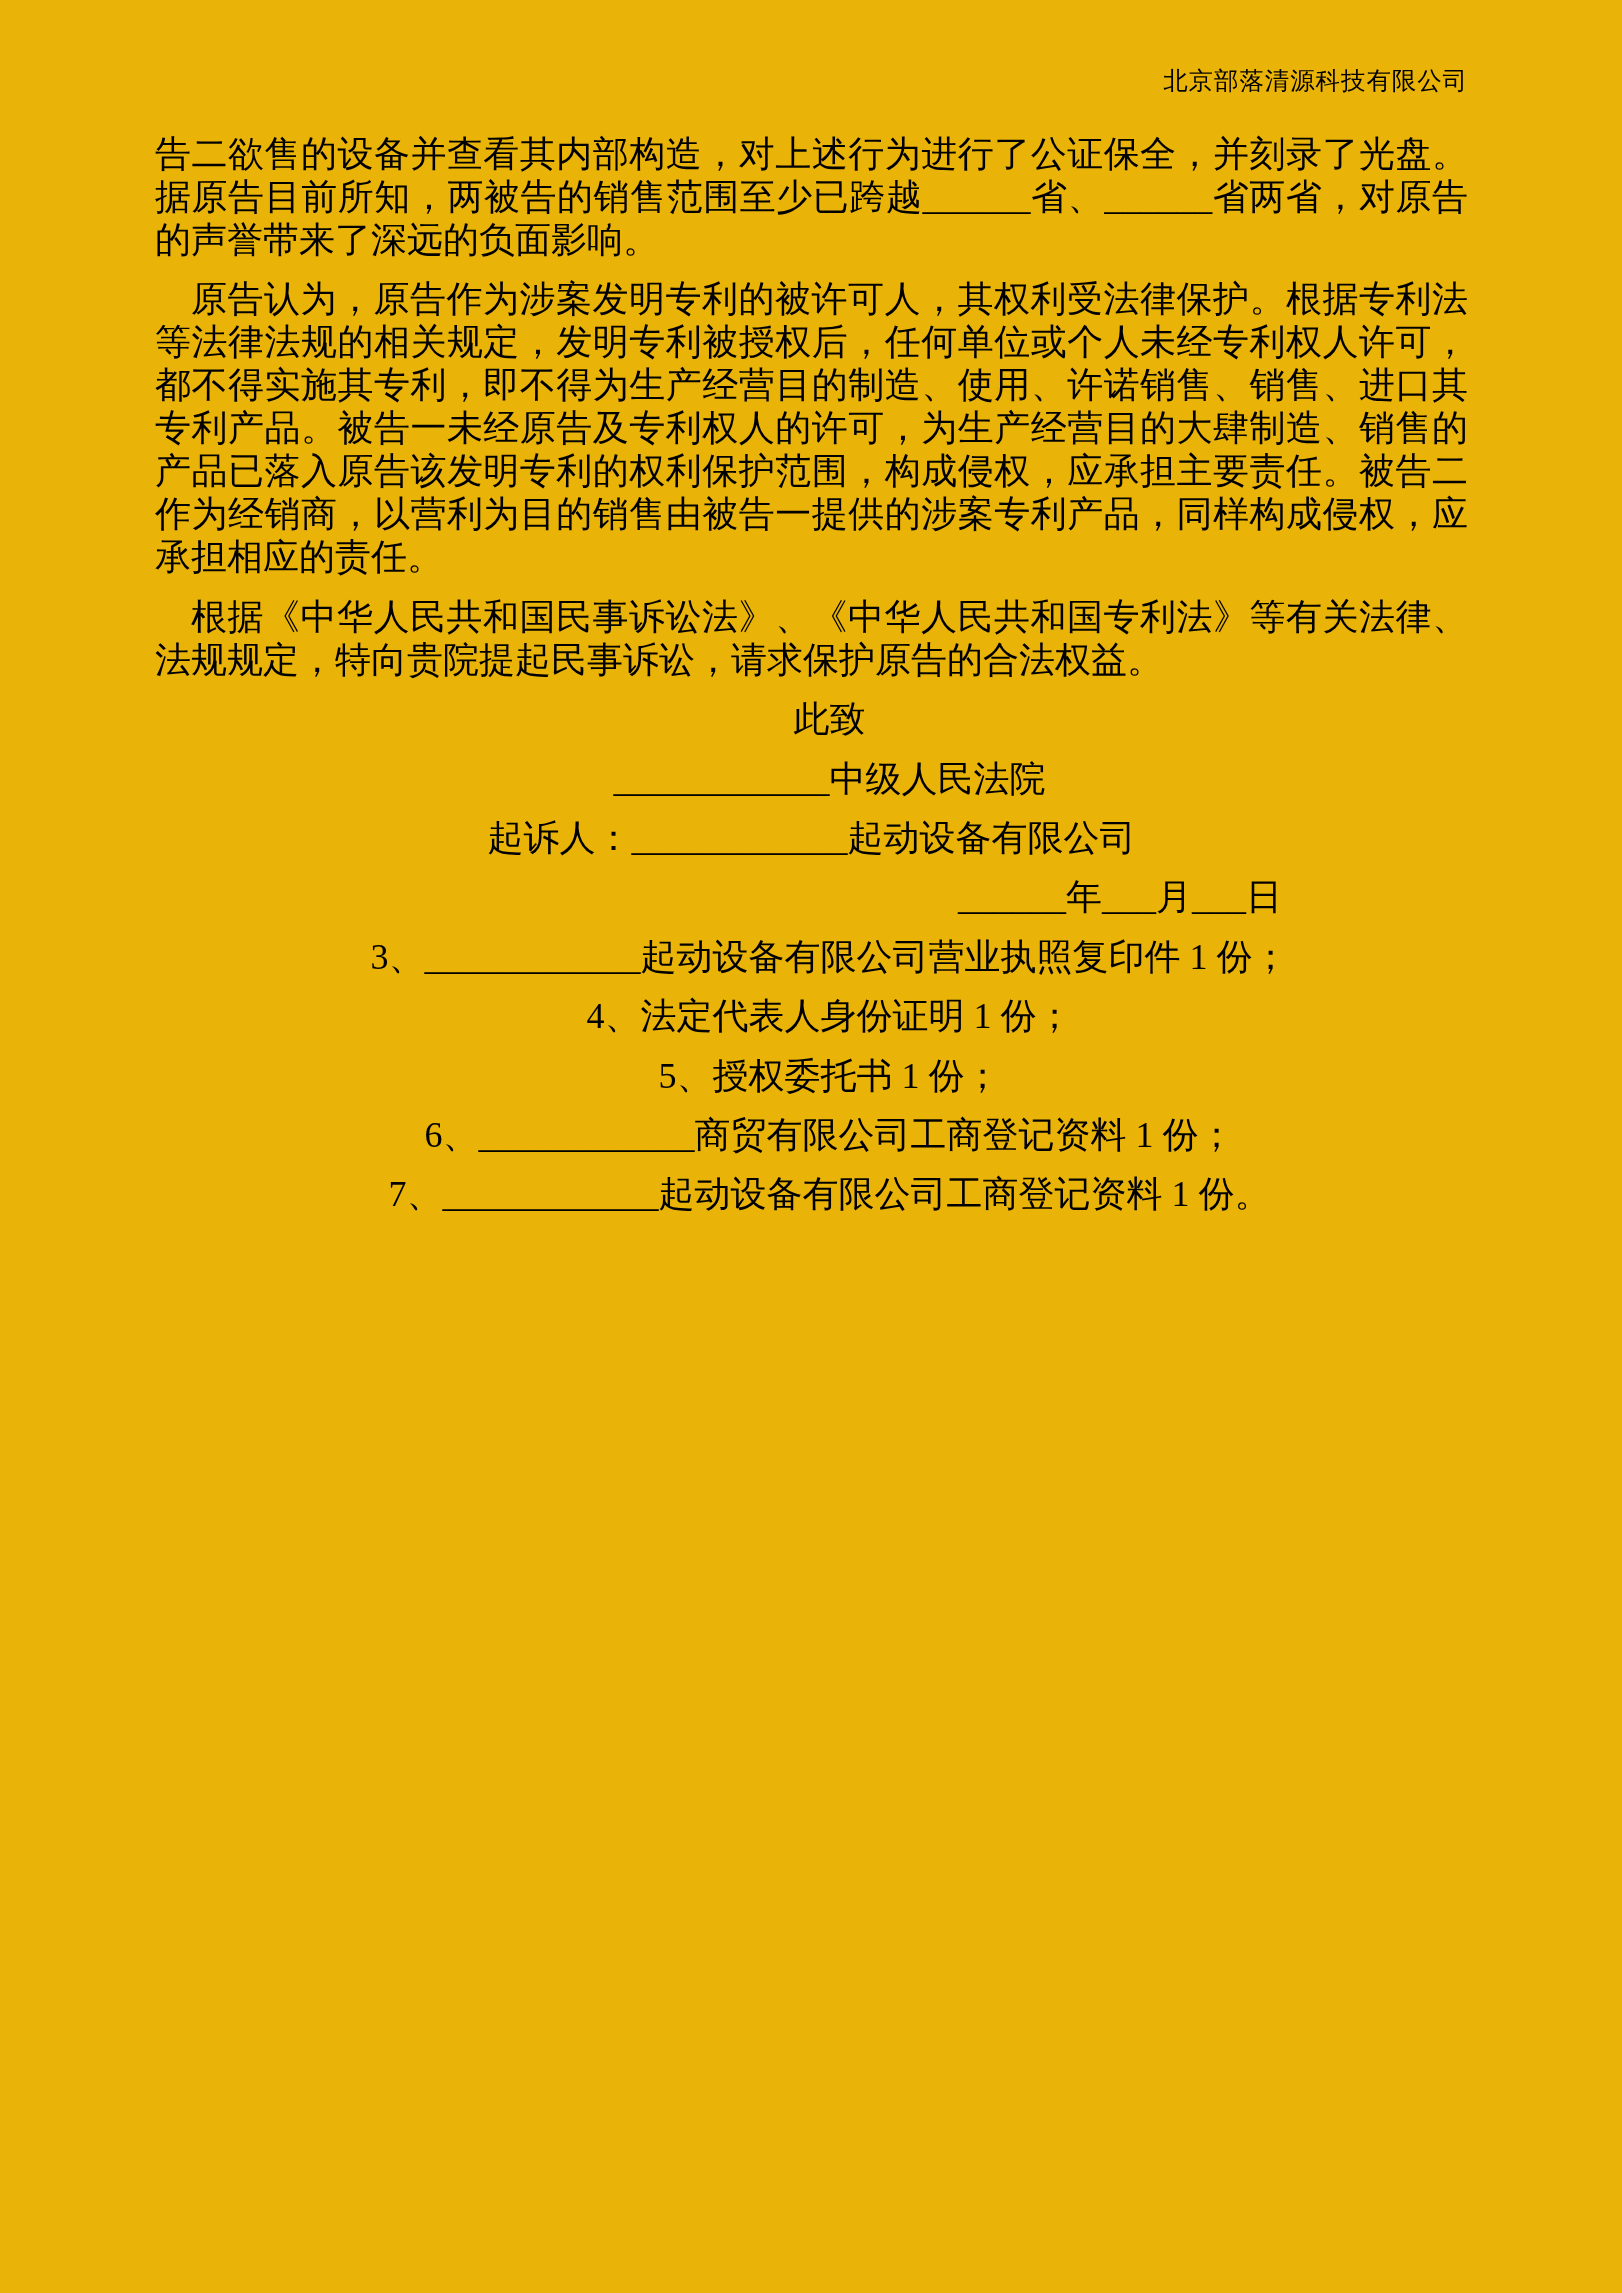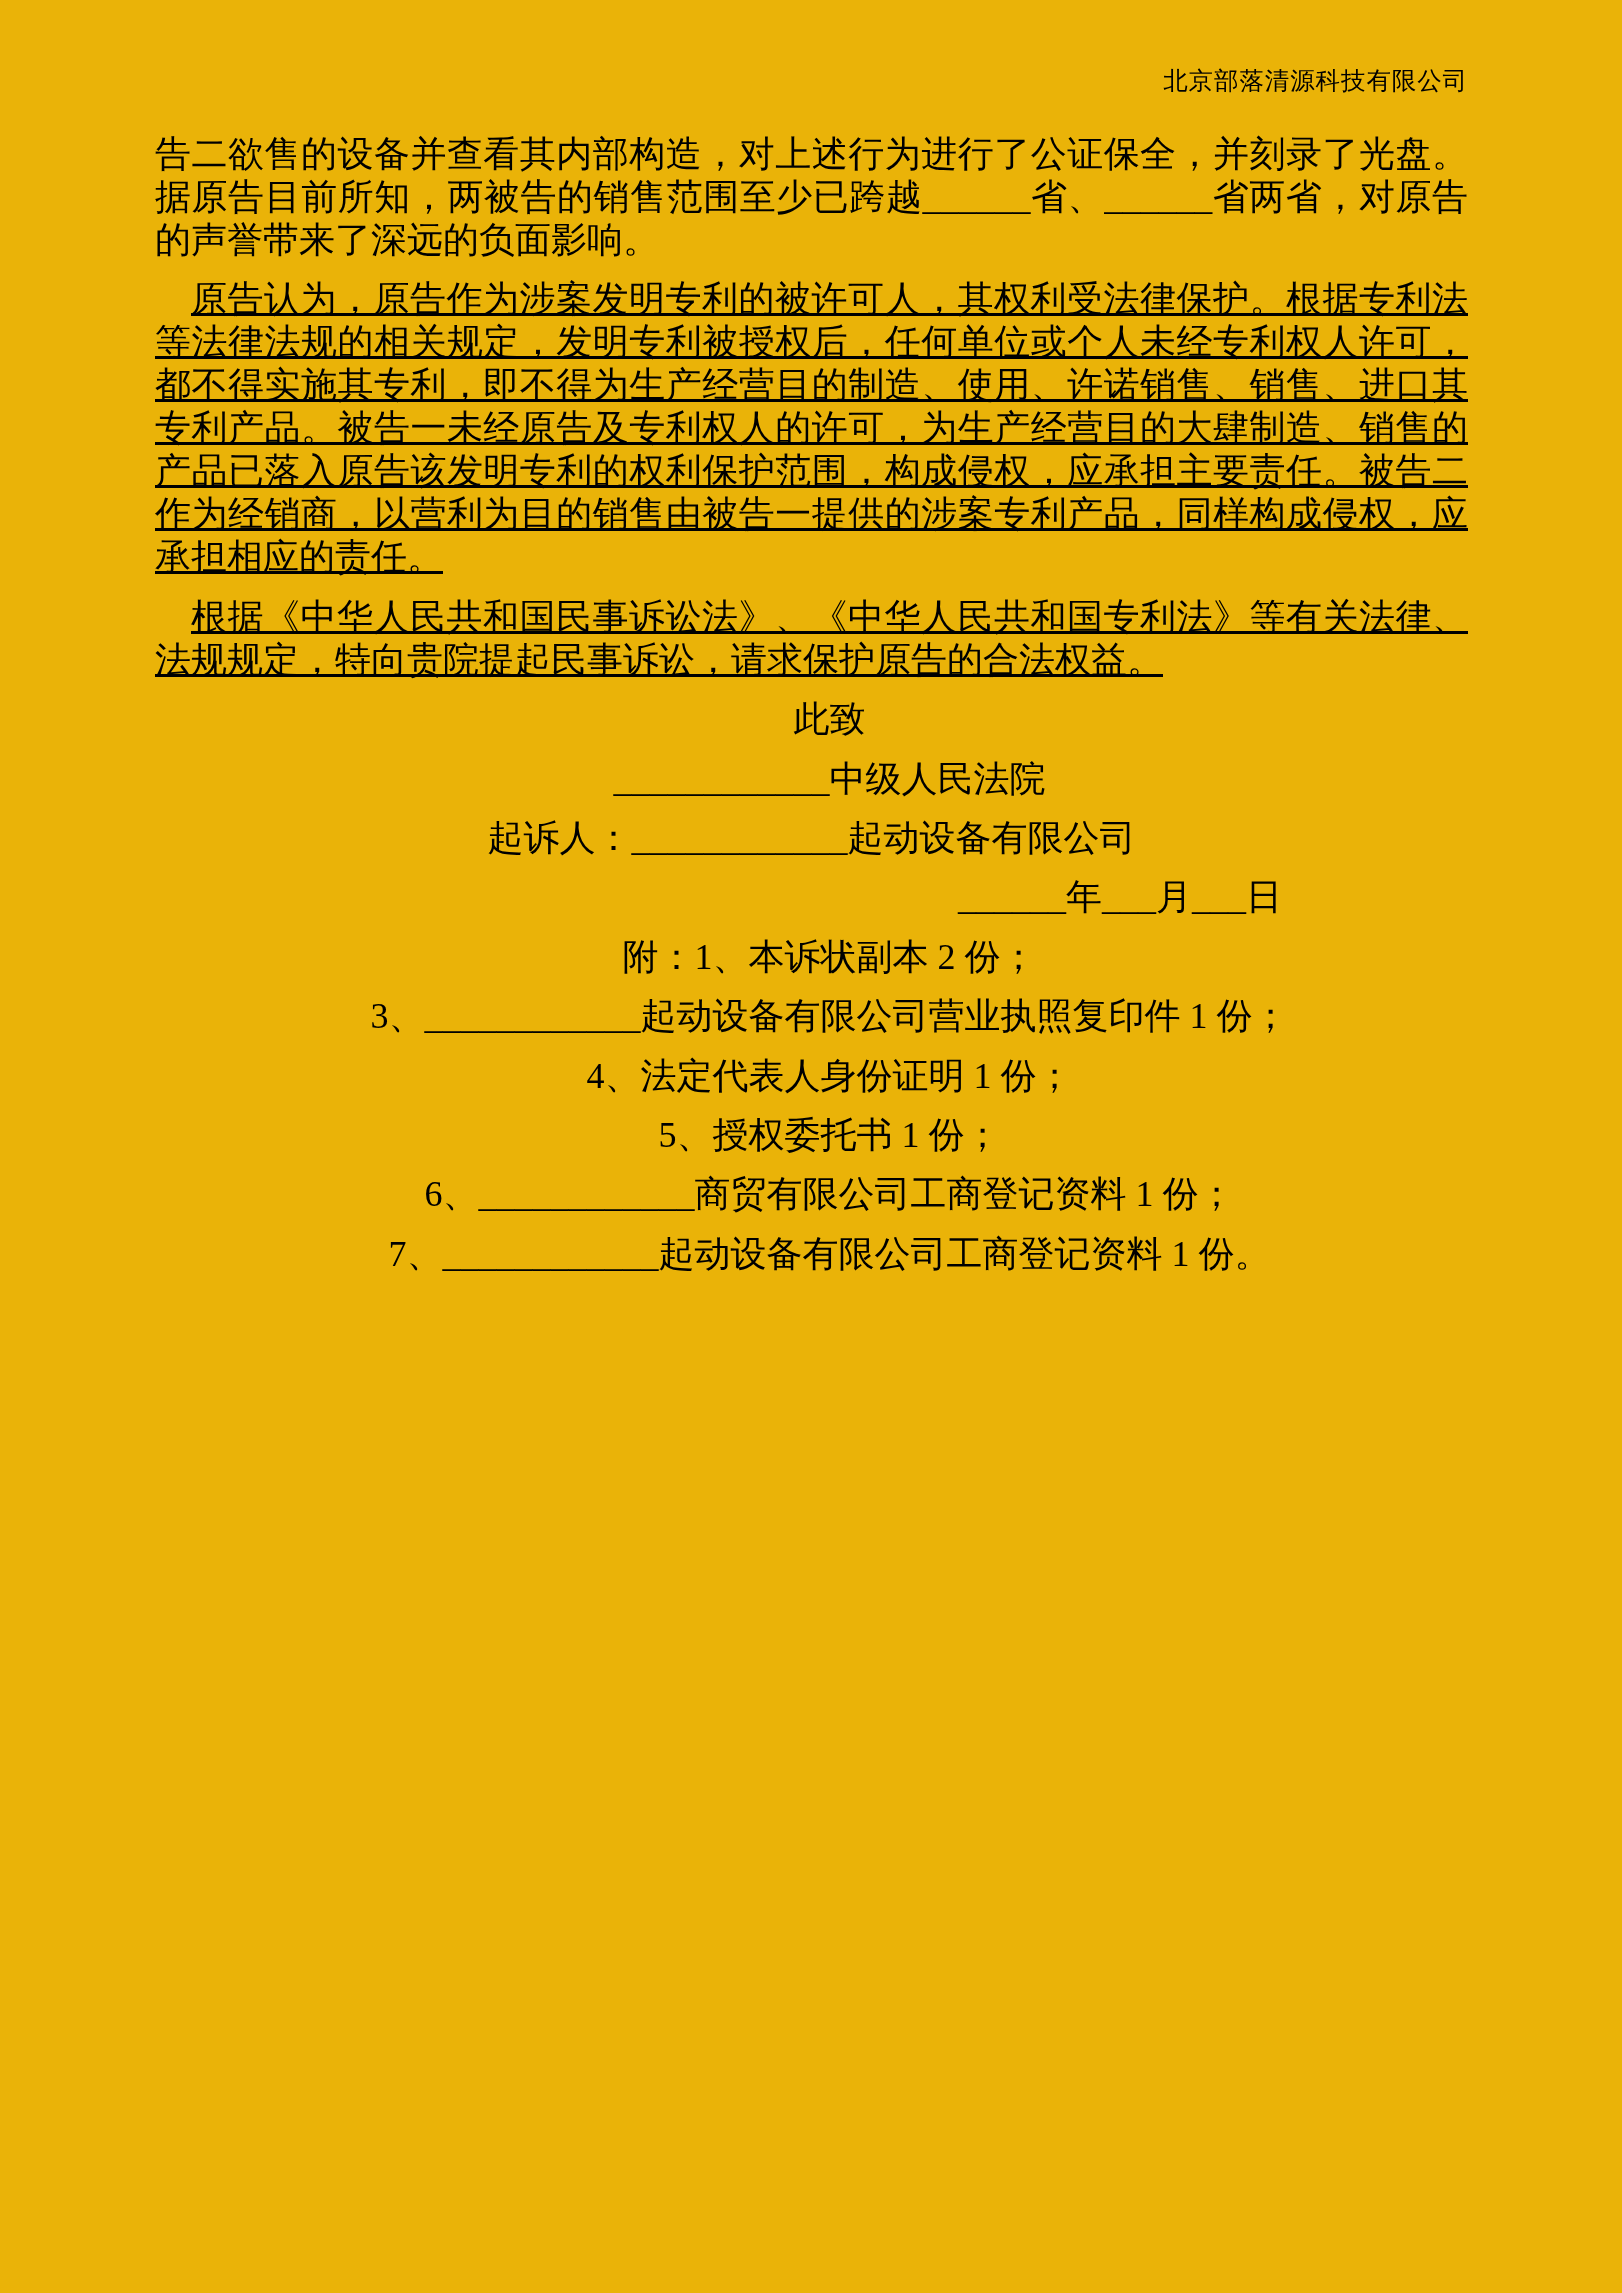--- a/index.html
+++ b/index.html
@@ -28,21 +28,21 @@
     letter-spacing: 0.9px;
   }
   .para {
     font-size: 36px;
     line-height: 43px;
     text-align: justify;
     text-justify: inter-ideograph;
     margin-bottom: 16.4px;
     word-break: break-all;
   }
-  .indent { text-indent: 1em; text-decoration: underline; }
+  .indent { text-indent: 1em; }
   .line {
     font-size: 36px;
     line-height: 43px;
     margin-bottom: 16.4px;
     white-space: nowrap;
     text-align: center;
   }
   .pad-left { padding-left: 1em; }
   .align-right { text-align: center; }
   .date-line { text-align: right; padding-right: 186px; }
@@ -63,21 +63,20 @@
   <p class="para indent">根据《中华人民共和国民事诉讼法》、《中华人民共和国专利法》等有关法律、法规规定，特向贵院提起民事诉讼，请求保护原告的合法权益。</p>
 
   <p class="line pad-left">此致</p>
 
   <p class="line pad-left">____________中级人民法院</p>
 
   <p class="line align-right">起诉人：____________起动设备有限公司</p>
 
   <p class="line date-line">______年___月___日</p>
 
-  <p class="line pad-left">附：1、本诉状副本 2 份；</p>
 
 
   <p class="line pad-left">3、____________起动设备有限公司营业执照复印件 1 份；</p>
 
   <p class="line pad-left">4、法定代表人身份证明 1 份；</p>
 
   <p class="line pad-left">5、授权委托书 1 份；</p>
 
   <p class="line pad-left">6、____________商贸有限公司工商登记资料 1 份；</p>
 

